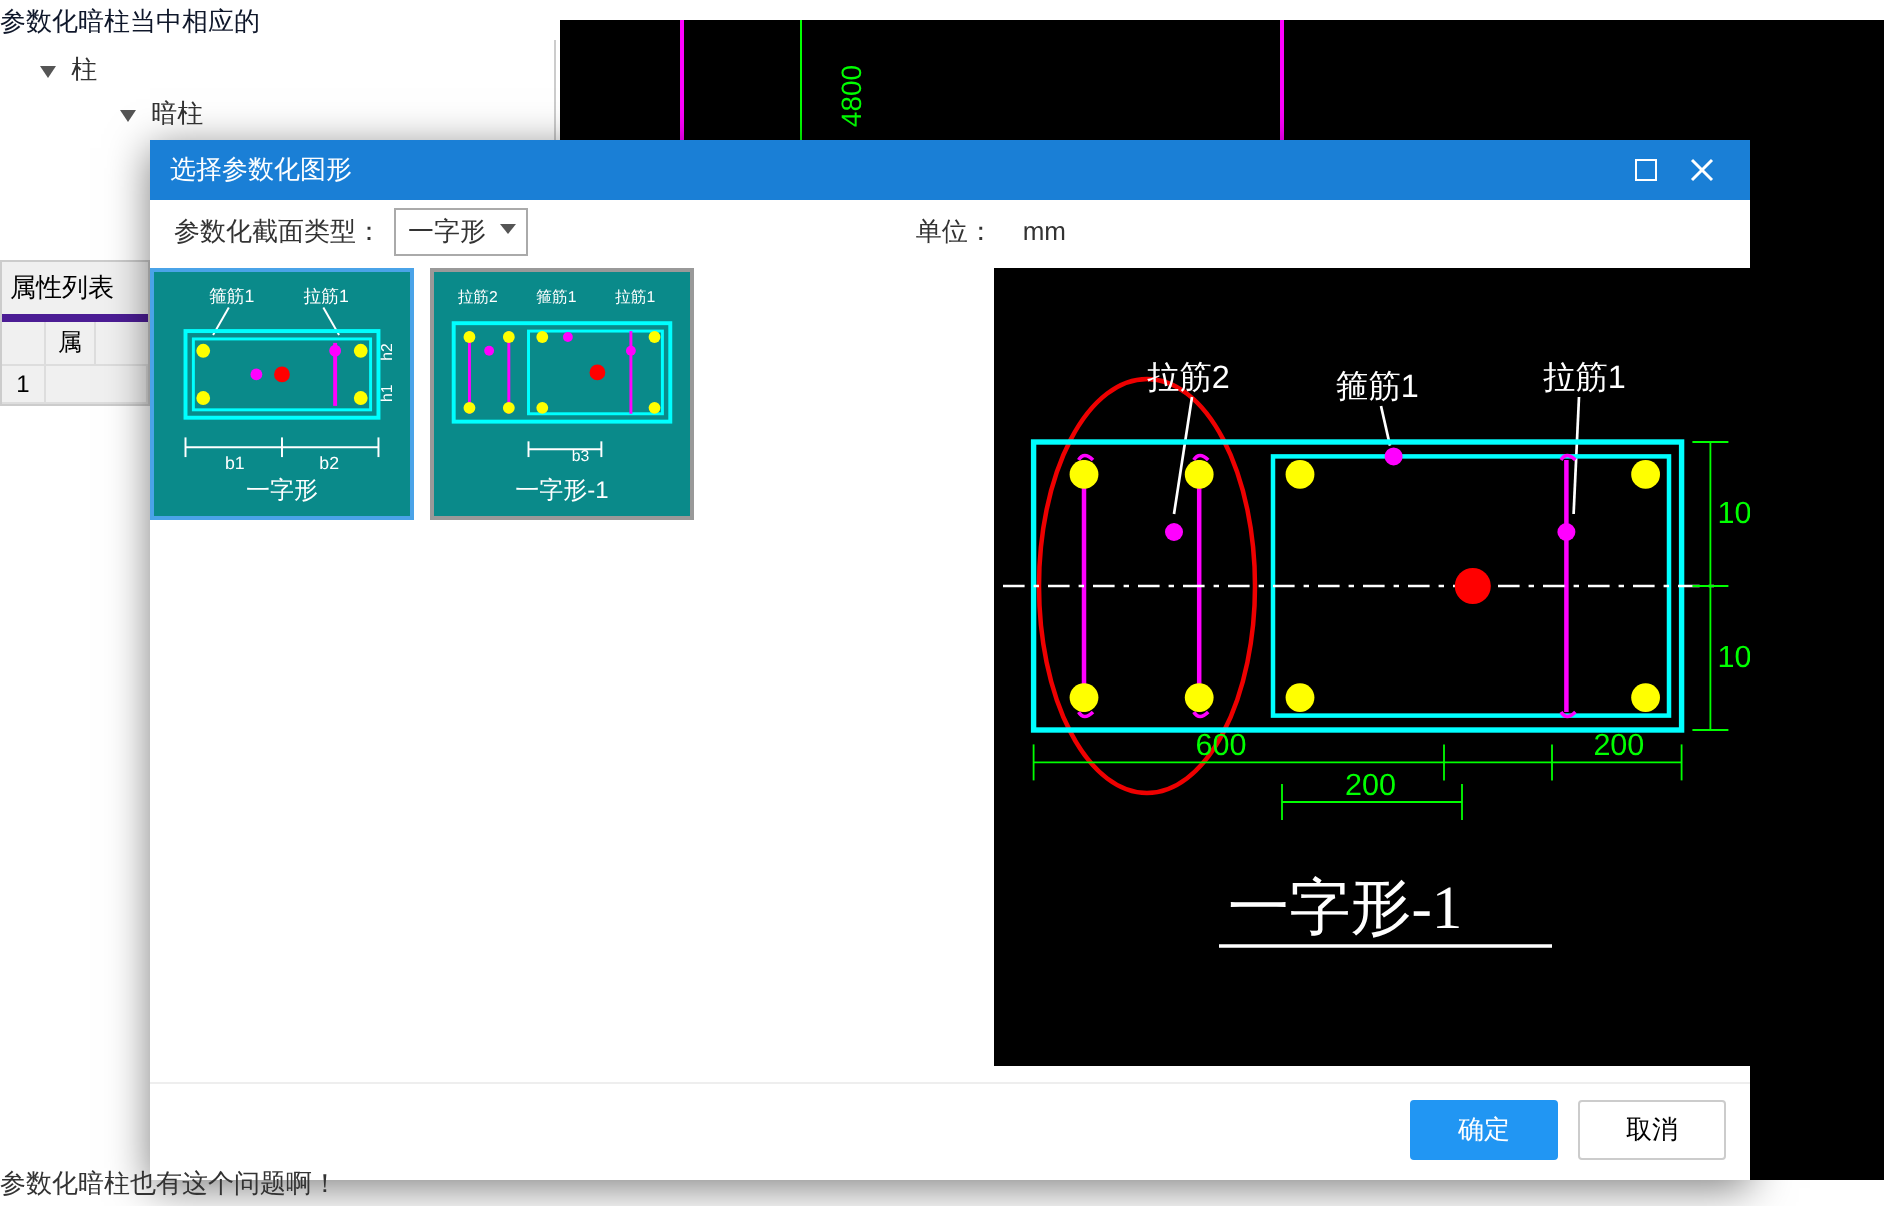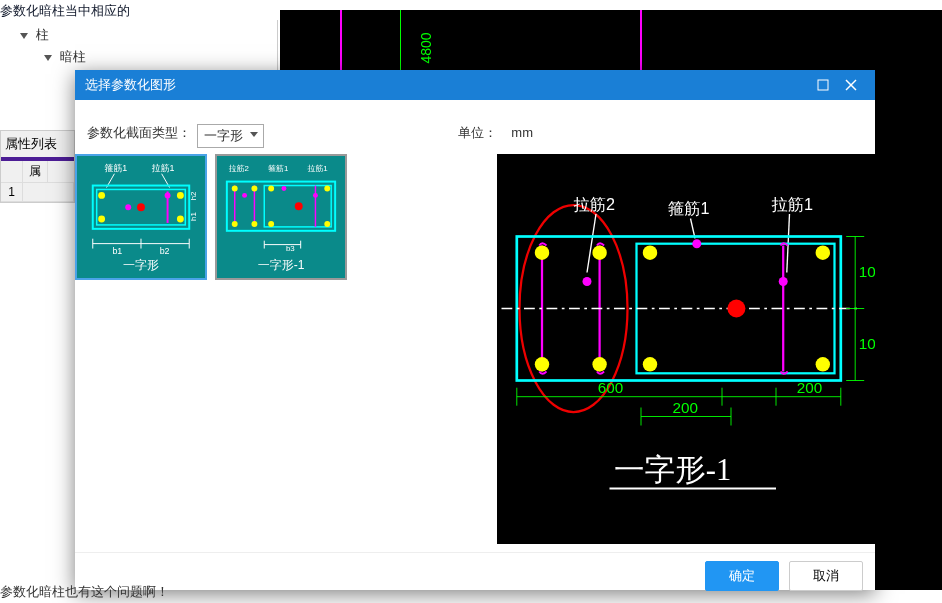--- a/index.html
+++ b/index.html
@@ -42,21 +42,21 @@
       height: 100px;
       background: #fff;
       border-right: 1px solid #ccc;
       padding: 4px 0;
     }
     .tree-item {
       padding: 2px 0 2px 20px;
       font-size: 13px;
       color: #333;
     }
-    .tree-item.level2 { padding-left: 44px; }
+    .tree-item.level2 { padding-left: 32px; margin-left: 28px; }
     .tree-arrow {
       display: inline-block;
       width: 0; height: 0;
       border-left: 4px solid transparent;
       border-right: 4px solid transparent;
       border-top: 6px solid #555;
       margin-right: 4px;
       vertical-align: middle;
     }
     .prop-panel {
@@ -100,22 +100,23 @@
     .dialog-title-text { flex: 1; }
     .dialog-title-btn {
       width: 28px;
       height: 18px;
       display: flex;
       align-items: center;
       justify-content: center;
       cursor: pointer;
     }
     .dialog-toolbar {
-      padding: 24px 12px 6px;
-      display: flex;
+      padding: 4px 12px 6px;
+      display: flex;
+      align-items: center;
       font-size: 13px;
       color: #333;
     }
     .dialog-toolbar label { margin-right: 6px; }
     .select-box {
       border: 1px solid #aaa;
       padding: 2px 20px 2px 6px;
       background: #fff;
       position: relative;
       min-width: 60px;

